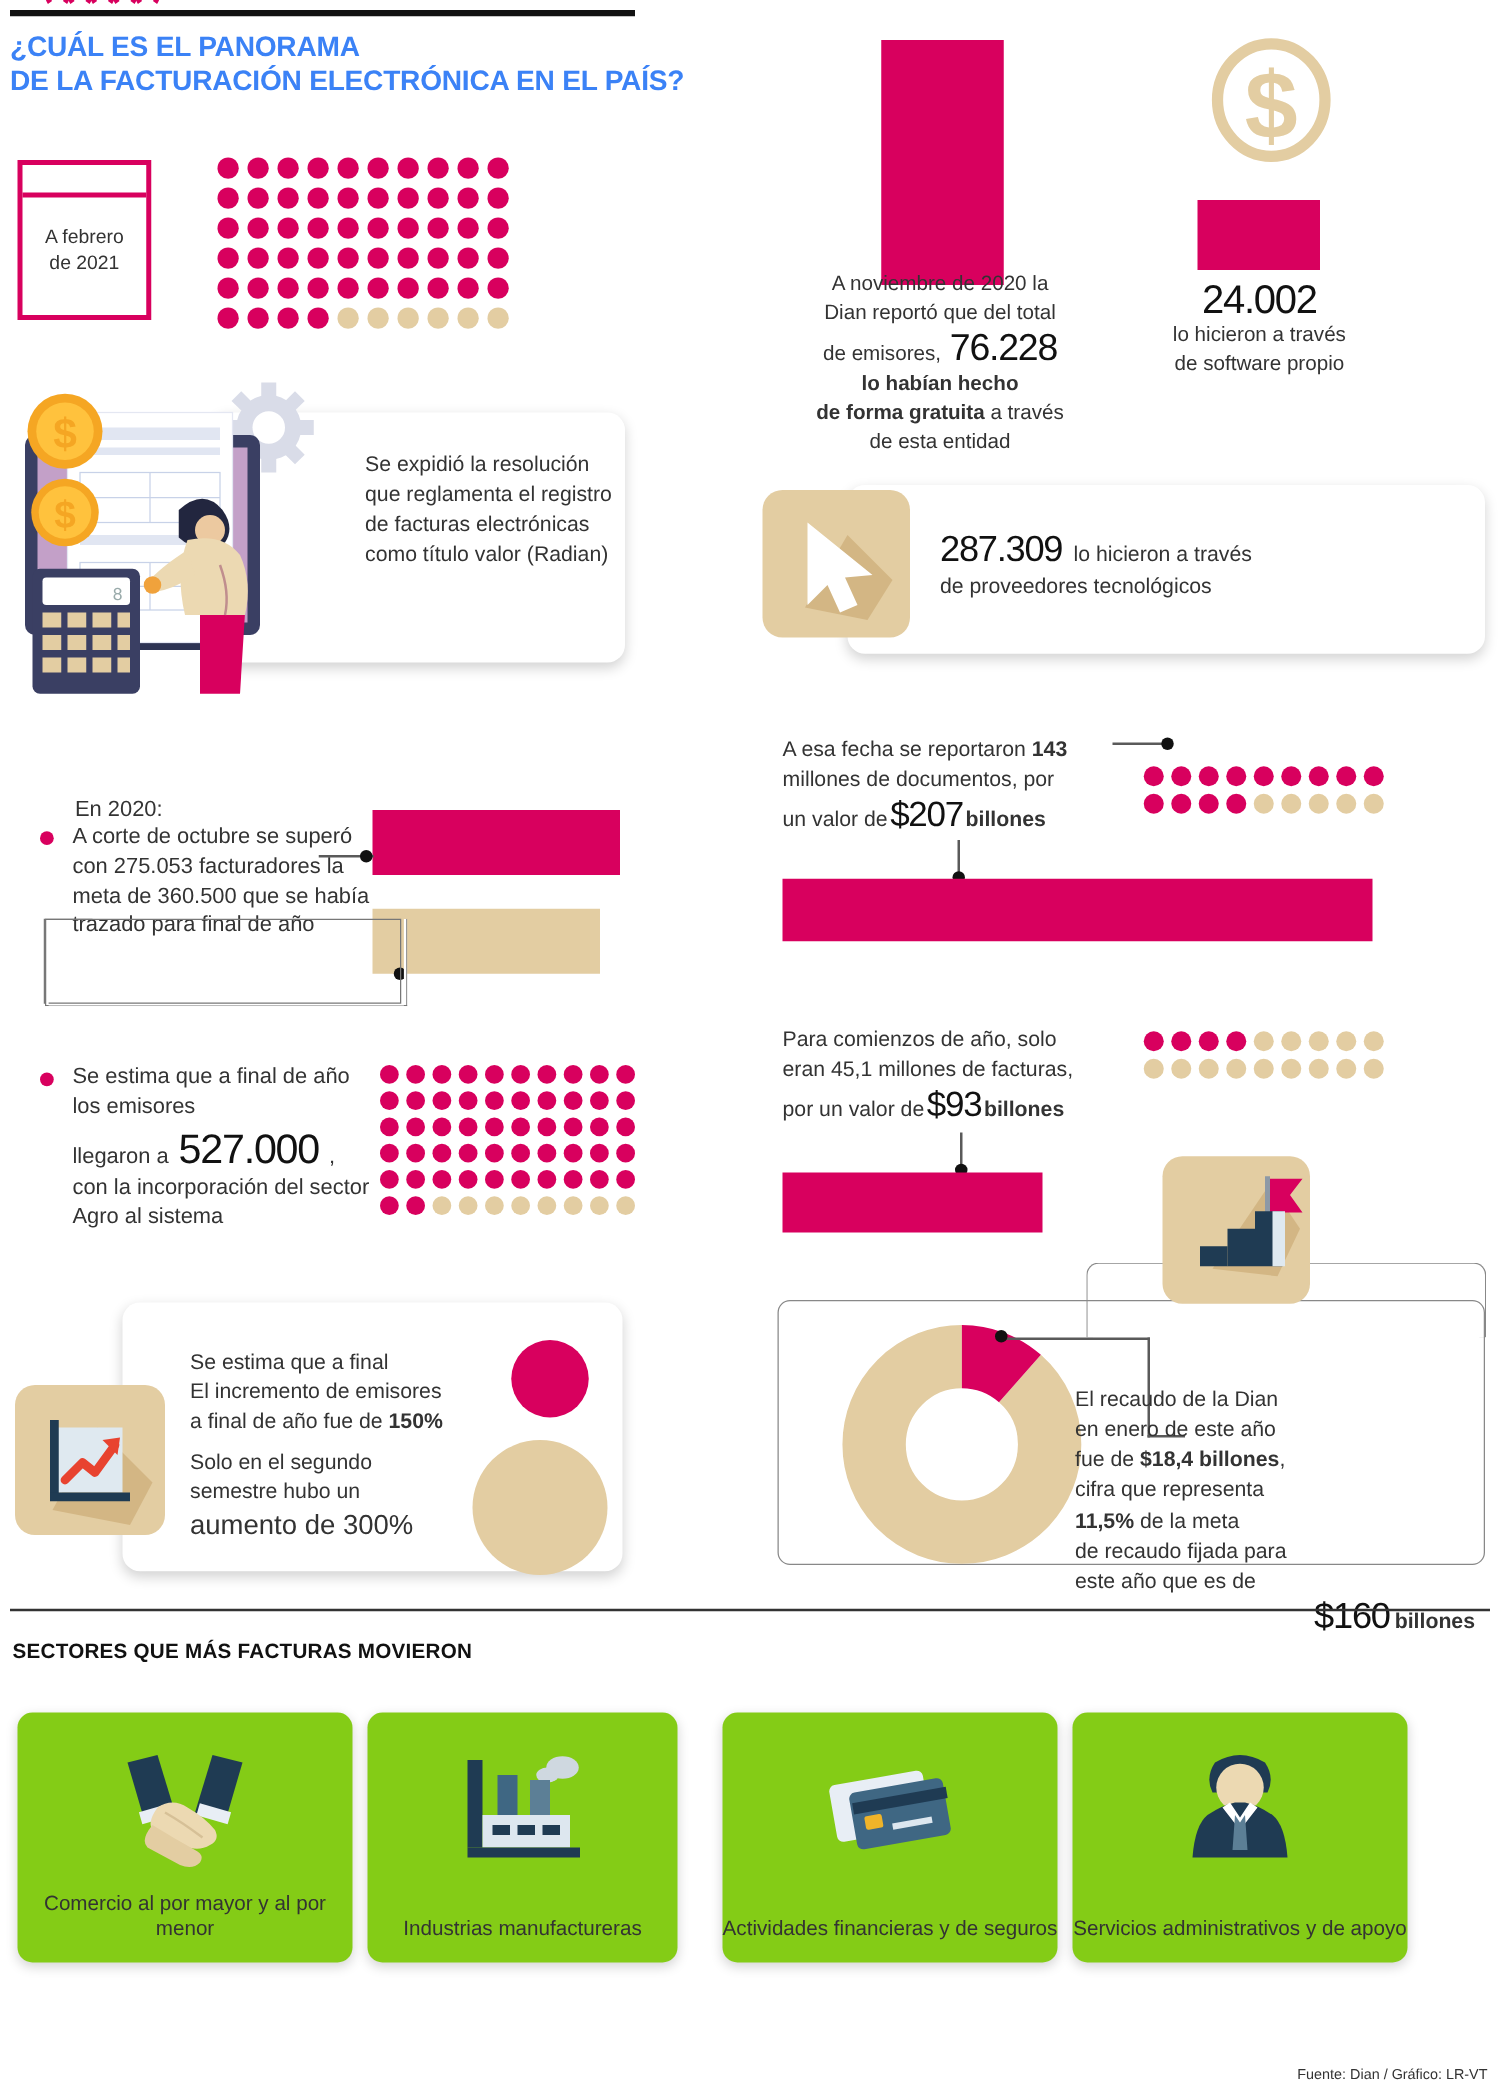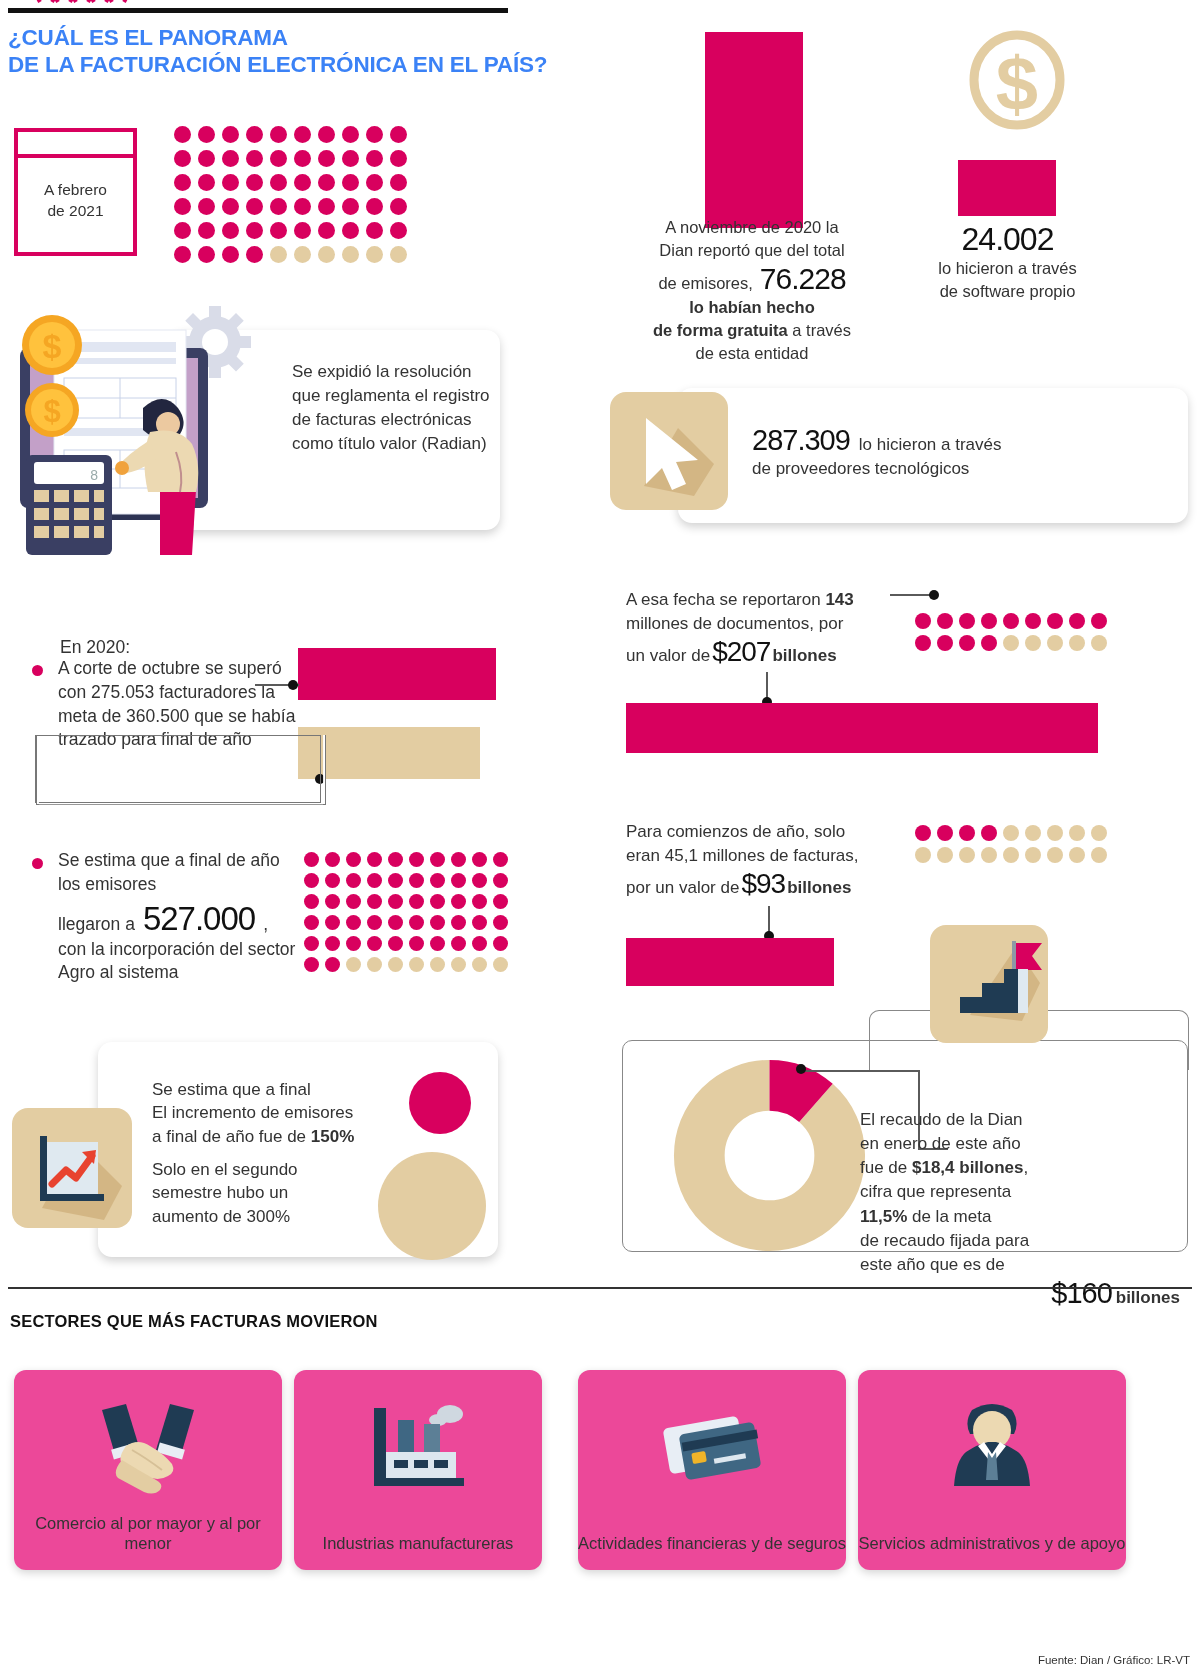--- a/index.html
+++ b/index.html
@@ -11,21 +11,21 @@
   .page { position:relative; width:1200px; height:1679px; }
 
   
   .top-rule { position:absolute; left:8px; top:8px; width:500px; height:5px; background:#111; }
   .title {
     position:absolute; left:8px; top:24px; width:640px;
     font-size:22.5px; font-weight:bold; line-height:1.22; letter-spacing:-0.2px; color:#3b82f6;
   }
 
   
-  .calendar { position:absolute; left:14px; top:128px; width:123px; height:128px;
+  .calendar { position:absolute; left:14px; top:128px; width:107px; height:128px;
               border:4px solid #d8005e; background:#fff; }
   .cal-bar { position:absolute; left:0; top:22px; width:100%; height:4px; background:#d8005e; }
   .cal-rings { position:absolute; left:34px; top:-16px; width:100px; height:24px; }
   .cal-text { position:absolute; left:0; top:48px; width:100%; text-align:center;
               font-size:15.5px; line-height:1.35; color:#333; }
 
   
   .dotgrid { position:absolute; display:grid; }
   .dot { border-radius:50%; }
 
@@ -47,21 +47,21 @@
   .nubbin { position:absolute; width:10px; height:10px; border-radius:50%; background:#111; }
   .boxline { position:absolute; border:1px solid #777; }
 
   
   .bullet { position:absolute; width:11px; height:11px; border-radius:50%; background:#d8005e; }
 
   
   .sec-rule { position:absolute; left:8px; top:1287px; width:1184px; height:2px; background:#333; }
   .sec-title { position:absolute; left:10px; top:1312px; font-size:16.5px; font-weight:bold;
                letter-spacing:.2px; color:#111; }
-  .sec-card { position:absolute; top:1370px; height:200px; background:#ec4899; border-radius:12px;
+  .sec-card { position:absolute; top:1370px; height:200px; background:#84cc16; border-radius:12px;
               box-shadow:0 3px 9px rgba(0,0,0,.17); }
   .sec-label { position:absolute; left:0; width:100%; bottom:16px; text-align:center;
                font-size:16.5px; line-height:1.25; color:#333; }
   .sec-ico { position:absolute; left:50%; transform:translateX(-50%); top:24px; }
 
   .footer { position:absolute; right:10px; top:1654px; font-size:11.5px; color:#333; }
 </style>
 </head>
 <body>
 
@@ -333,21 +333,21 @@
   <div style="position:absolute; left:152px; top:1078px; width:250px;">
     <div class="txt" style="font-size:17px; line-height:1.38;">Se estima que a final</div>
     <div class="txt" style="font-size:17px; line-height:1.38;">El incremento de emisores</div>
     <div class="txt" style="font-size:17px; line-height:1.38;">
       <span>a final de año fue de </span><span style="font-weight:bold;">150%</span>
     </div>
   </div>
   <div style="position:absolute; left:152px; top:1158px; width:230px;">
     <div class="txt" style="font-size:17px; line-height:1.38;">Solo en el segundo</div>
     <div class="txt" style="font-size:17px; line-height:1.38;">semestre hubo un</div>
-    <div class="txt" style="font-size:17px; line-height:1.38;">aumento de 300%</div>
+    <div class="txt" style="font-size:22px; line-height:1.38;">aumento de 300%</div>
   </div>
   <div style="position:absolute; left:409px; top:1072px; width:62px; height:62px; border-radius:50%; background:#d8005e;"></div>
   <div style="position:absolute; left:378px; top:1152px; width:108px; height:108px; border-radius:50%; background:#e3cda2;"></div>
 
   <div class="bar" style="left:705px; top:32px; width:98px; height:196px; background:#d8005e;"></div>
   <div style="position:absolute; left:612px; top:216px; width:280px; text-align:center;">
     <div class="txt" style="font-size:16.5px; line-height:1.4;">A noviembre de 2020 la</div>
     <div class="txt" style="font-size:16.5px; line-height:1.4;">Dian reportó que del total</div>
     <div style="display:flex; align-items:baseline; justify-content:center; gap:7px;">
       <span class="txt" style="font-size:16.5px;">de emisores,</span>

